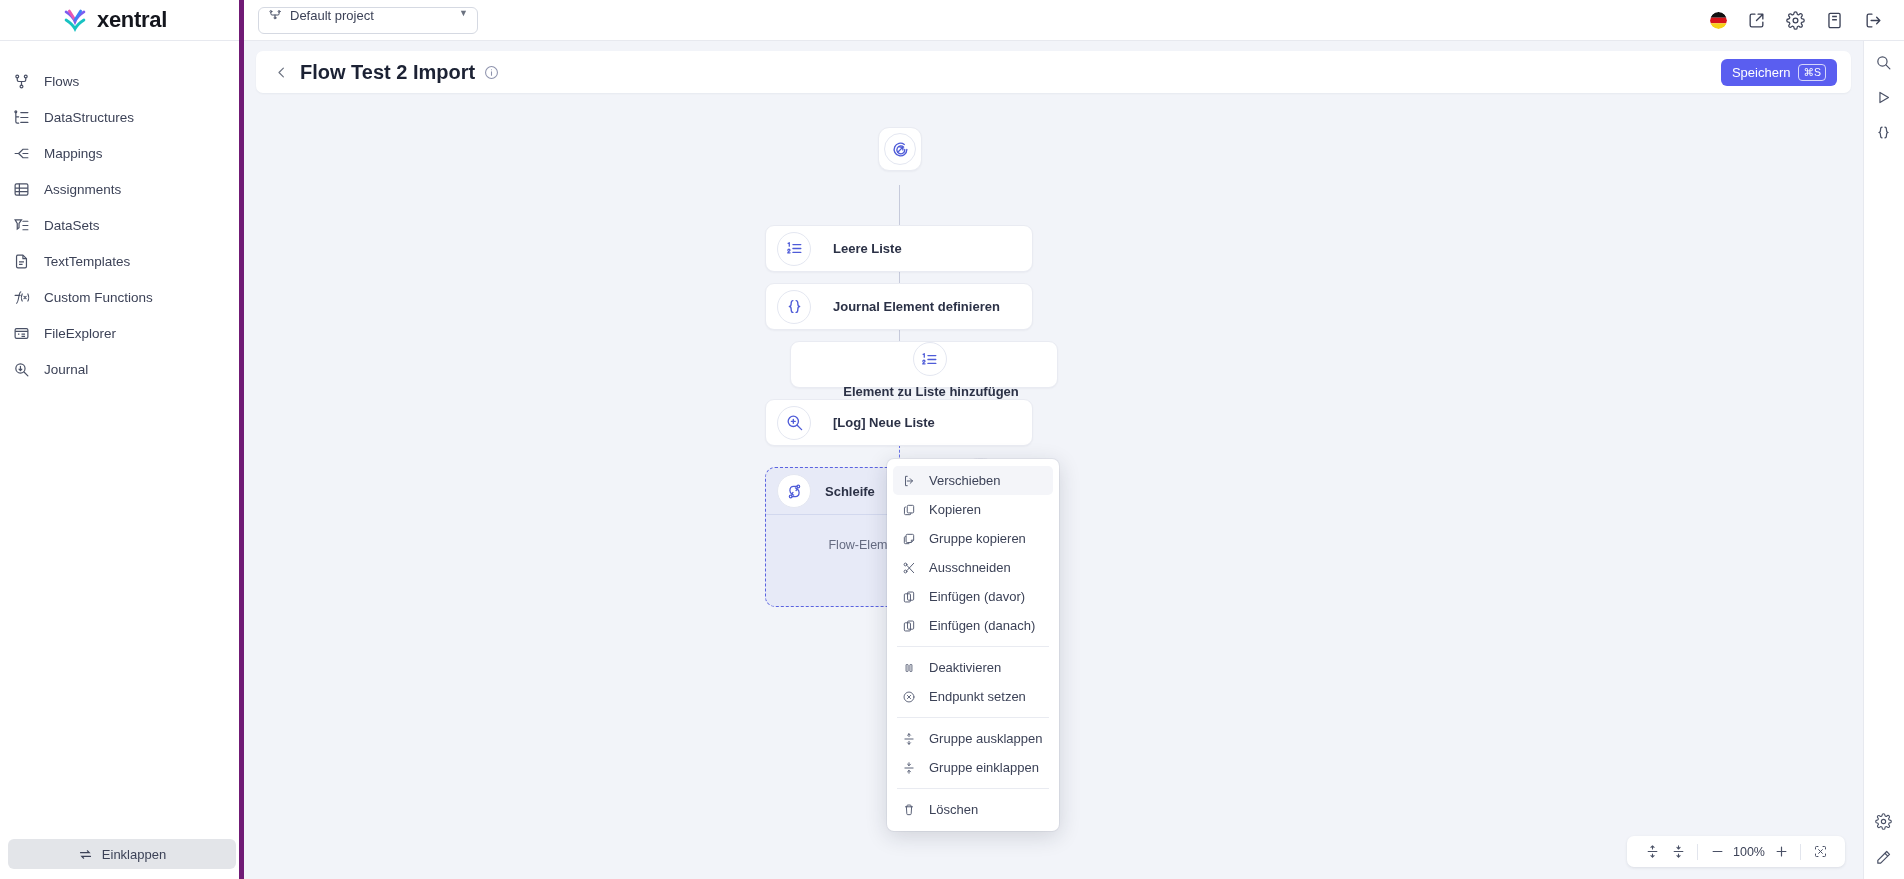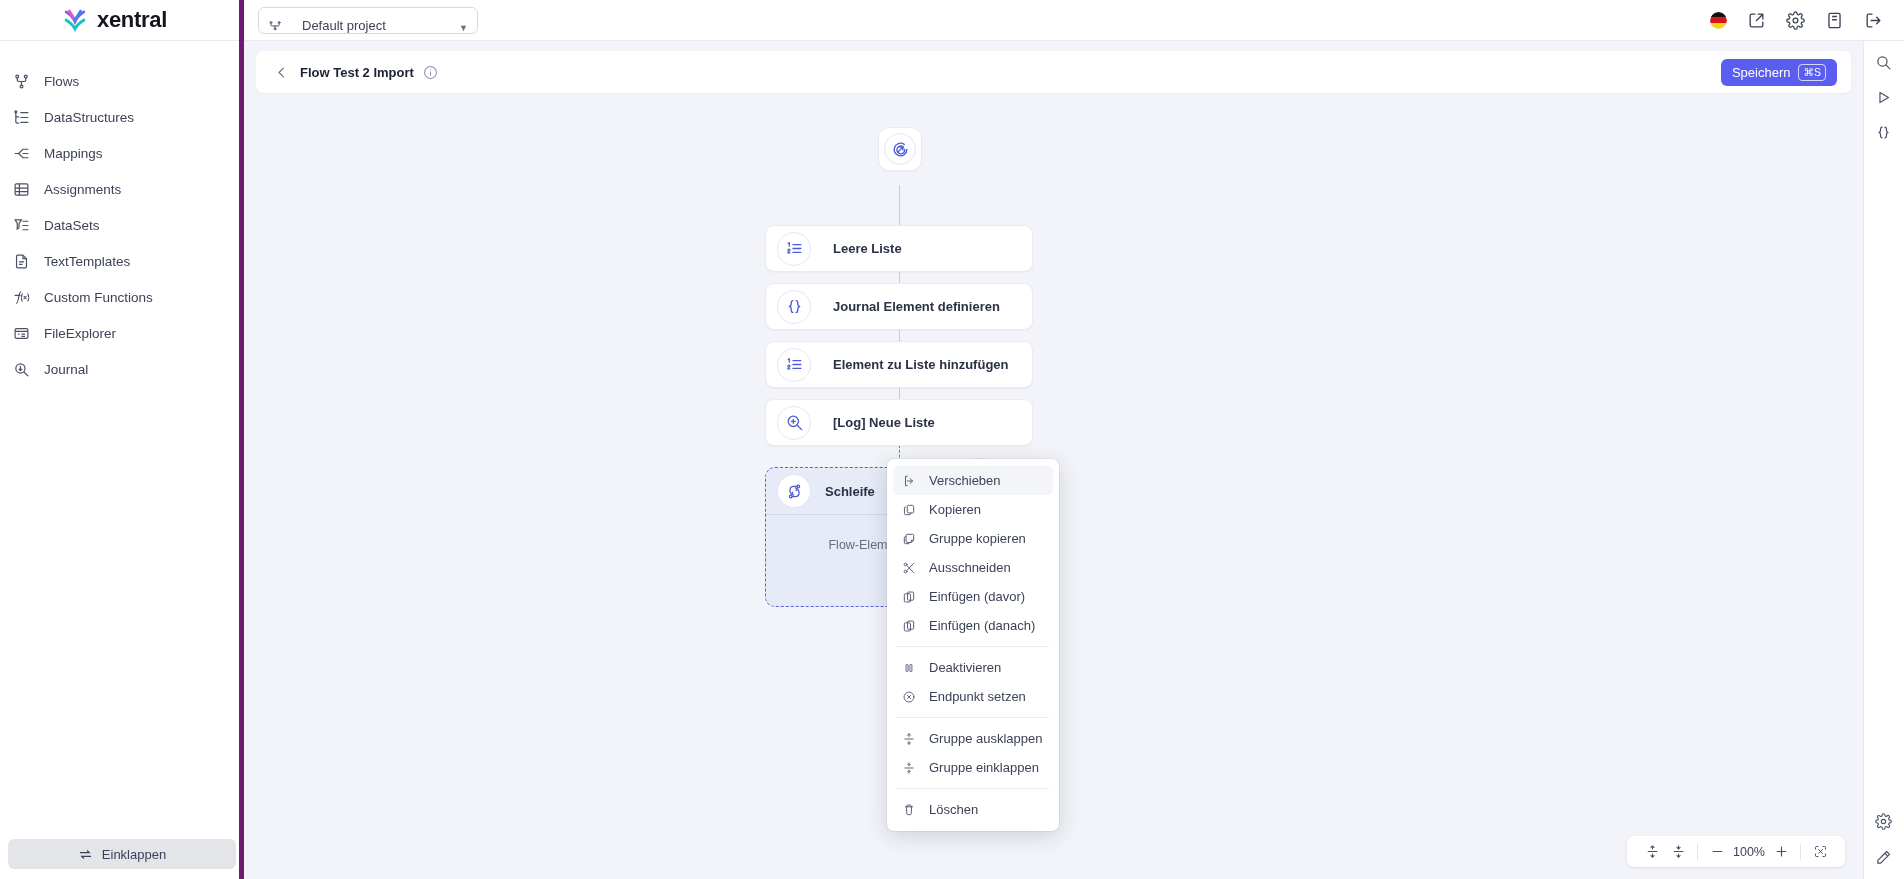--- a/index.html
+++ b/index.html
@@ -54,21 +54,21 @@
   .topbar {
     height: 41px; background: #ffffff;
     border-bottom: 1px solid #e7e9ef;
     display: flex; align-items: center;
     padding: 0 14px 0 14px;
     flex: 0 0 41px;
   }
   .project-select {
     width: 220px; height: 27px;
     border: 1px solid #d5d9e2; border-radius: 6px;
-    display: flex; align-items: flex-end; gap: 20px;
+    display: flex; align-items: flex-start; gap: 8px;
     padding: 0 9px; font-size: 13px; color: #3c4257;
     background: #fff; cursor: pointer;
   }
   .project-select .caret { margin-left: auto; font-size: 9px; color: #6b7280; }
   .project-select svg { width: 14px; height: 14px; color:#4a5166; }
 
   .topbar-spacer { flex: 1; }
   .topbar-icons { display: flex; align-items: center; gap: 20px; padding-right: 7px; }
   .flagdot { width: 17px; height: 17px; border-radius: 50%; overflow: hidden; display:block; }
   .tb-ico { width: 19px; height: 19px; color: #3c4257; cursor: pointer; display:flex; }
@@ -78,21 +78,21 @@
   .canvas-wrap { position: relative; flex: 1; display: flex; min-height: 0; }
   .canvas-col { flex: 1; position: relative; padding: 10px 12px 0 12px; min-width:0; }
 
   .page-header {
     height: 42px; background: #fff; border-radius: 7px;
     display: flex; align-items: center; padding: 0 14px;
     box-shadow: 0 1px 2px rgba(24,30,50,0.05);
     position: relative; z-index: 5;
   }
   .back-chev { width: 22px; height: 22px; display:flex; align-items:center; justify-content:center; color: #6b7280; cursor: pointer; }
-  .page-title { font-size: 13px; font-weight: 700; color: #1c2234; margin-left: 8px; }
+  .page-title { font-size: 20px; font-weight: 700; color: #1c2234; margin-left: 8px; }
   .info-ico { margin-left: 9px; width: 15px; height: 15px; color: #8e93ad; display:flex; }
   .save-btn {
     margin-left: auto;
     height: 27px; background: #5a5ef0; border-radius: 6px;
     display: flex; align-items: center; gap: 8px;
     padding: 0 11px; color: #fff; font-size: 13px; cursor: pointer;
   }
   .kbd {
     border: 1px solid rgba(255,255,255,0.75); border-radius: 4px;
     font-size: 10.5px; padding: 1px 4px; line-height: 13px;
@@ -441,21 +441,21 @@
           <div class="node" style="left:521px; top:180px;">
             <span class="node-ico">
               <svg viewBox="0 0 24 24" fill="none" stroke="currentColor" stroke-width="1.7" stroke-linecap="round" stroke-linejoin="round">
                   <path d="M10 4.5c-2.2 0-2.2 2.2-2.2 3.7 0 1.5 0 3.8-2.3 3.8 2.3 0 2.3 2.3 2.3 3.8 0 1.5 0 3.7 2.2 3.7"></path>
                   <path d="M14 4.5c2.2 0 2.2 2.2 2.2 3.7 0 1.5 0 3.8 2.3 3.8-2.3 0-2.3 2.3-2.3 3.8 0 1.5 0 3.7-2.2 3.7"></path>
                 </svg>
             </span>
             <span class="node-label">Journal Element definieren</span>
           </div>
 
-          <div class="node" style="left:521px; top:238px;">
+          <div class="node" style="left:546px; top:238px;flex-direction:column;">
             <span class="node-ico">
               <svg viewBox="0 0 24 24" fill="none" stroke="currentColor" stroke-width="1.6" stroke-linecap="round">
                   <path d="M10 7h10M10 12h10M10 17h10"></path>
                   <path d="M4 5.6L5.4 5v4M3.6 14.2c0-.8.7-1.3 1.4-1.3s1.3.5 1.3 1.2c0 1.2-2.7 1.7-2.7 3.4h2.8"></path>
                 </svg>
             </span>
             <span class="node-label">Element zu Liste hinzufügen</span>
           </div>
 
           <div class="node" style="left:521px; top:296px;">

